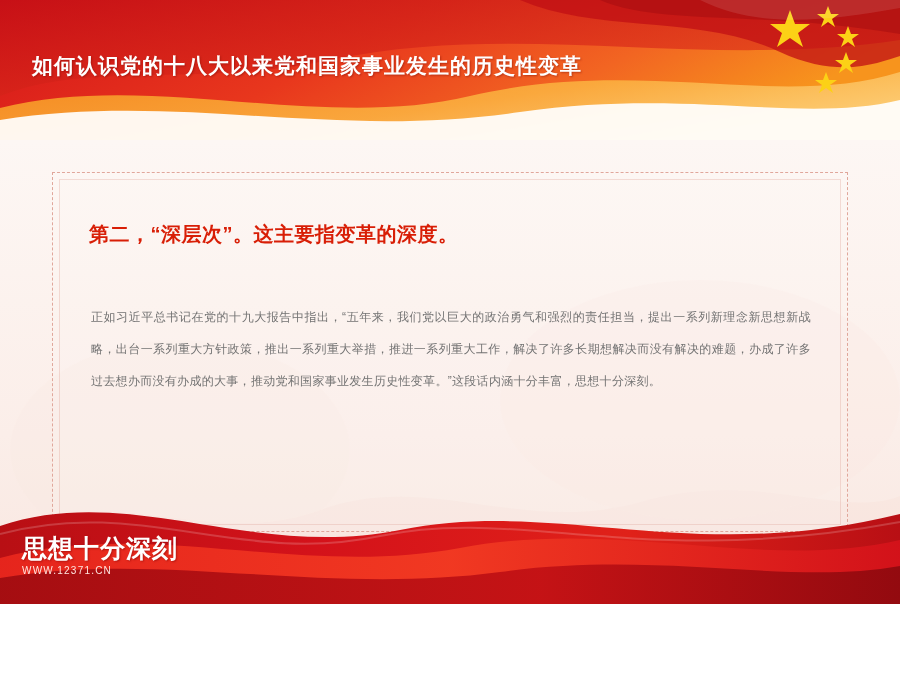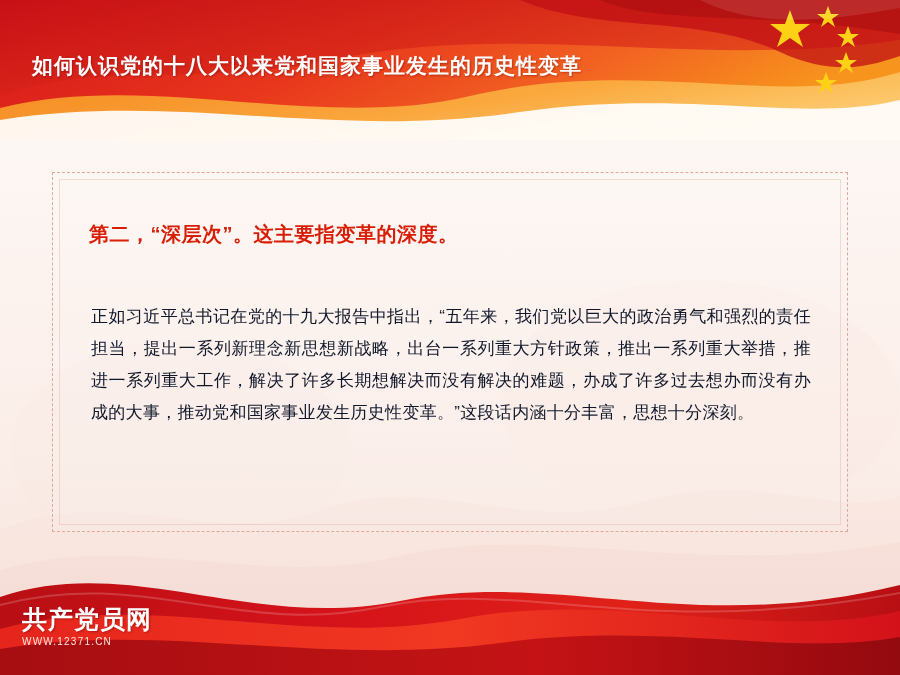--- a/index.html
+++ b/index.html
@@ -6,21 +6,21 @@
     margin: 0;
     padding: 0;
     background: #ffffff;
   }
   body {
     font-family: "Liberation Sans", sans-serif;
   }
   .slide {
     position: relative;
     width: 900px;
-    height: 675px;
+    height: 604px;
     overflow: hidden;
     background: #fdf6f3;
   }
 
   
   .banner {
     position: absolute;
     left: 0; top: 0;
     width: 900px;
     height: 140px;
@@ -85,23 +85,23 @@
     font-weight: bold;
     color: #d81e06;
     letter-spacing: 0.5px;
     white-space: nowrap;
   }
   .paragraph {
     position: absolute;
     left: 38px;
     top: 128px;
     width: 720px;
-    font-size: 17px;
+    font-size: 12px;
     line-height: 32px;
-    color: #0f172a;
+    color: #737373;
     text-align: justify;
     text-justify: inter-ideograph;
     letter-spacing: 0.3px;
   }
 
   
   .ribbon {
     position: absolute;
     left: 0;
     bottom: 0;
@@ -210,17 +210,17 @@
         <stop offset="100%" stop-color="#8c090e"></stop>
       </linearGradient>
     </defs>
     <path d="M0,52 C130,8 250,86 400,56 C560,24 690,92 900,40 L900,130 L0,130 Z" fill="url(#rb1)"></path>
     <path d="M0,84 C150,44 300,104 460,74 C620,44 760,98 900,66 L900,130 L0,130 Z" fill="url(#rb2)" opacity="0.95"></path>
     <path d="M0,104 C160,76 320,122 500,98 C660,76 790,112 900,92 L900,130 L0,130 Z" fill="url(#rb3)" opacity="0.9"></path>
     <path d="M0,60 C140,22 240,92 380,62 C520,32 640,96 900,48" stroke="#ffffff" stroke-opacity="0.18" stroke-width="2" fill="none"></path>
   </svg>
 
   <div class="logo">
-    <div class="logo-text">共产党员网</div>
+    <div class="logo-text">思想十分深刻</div>
     <div class="logo-url">WWW.12371.CN</div>
   </div>
 
 </div>
 
 </body></html>

